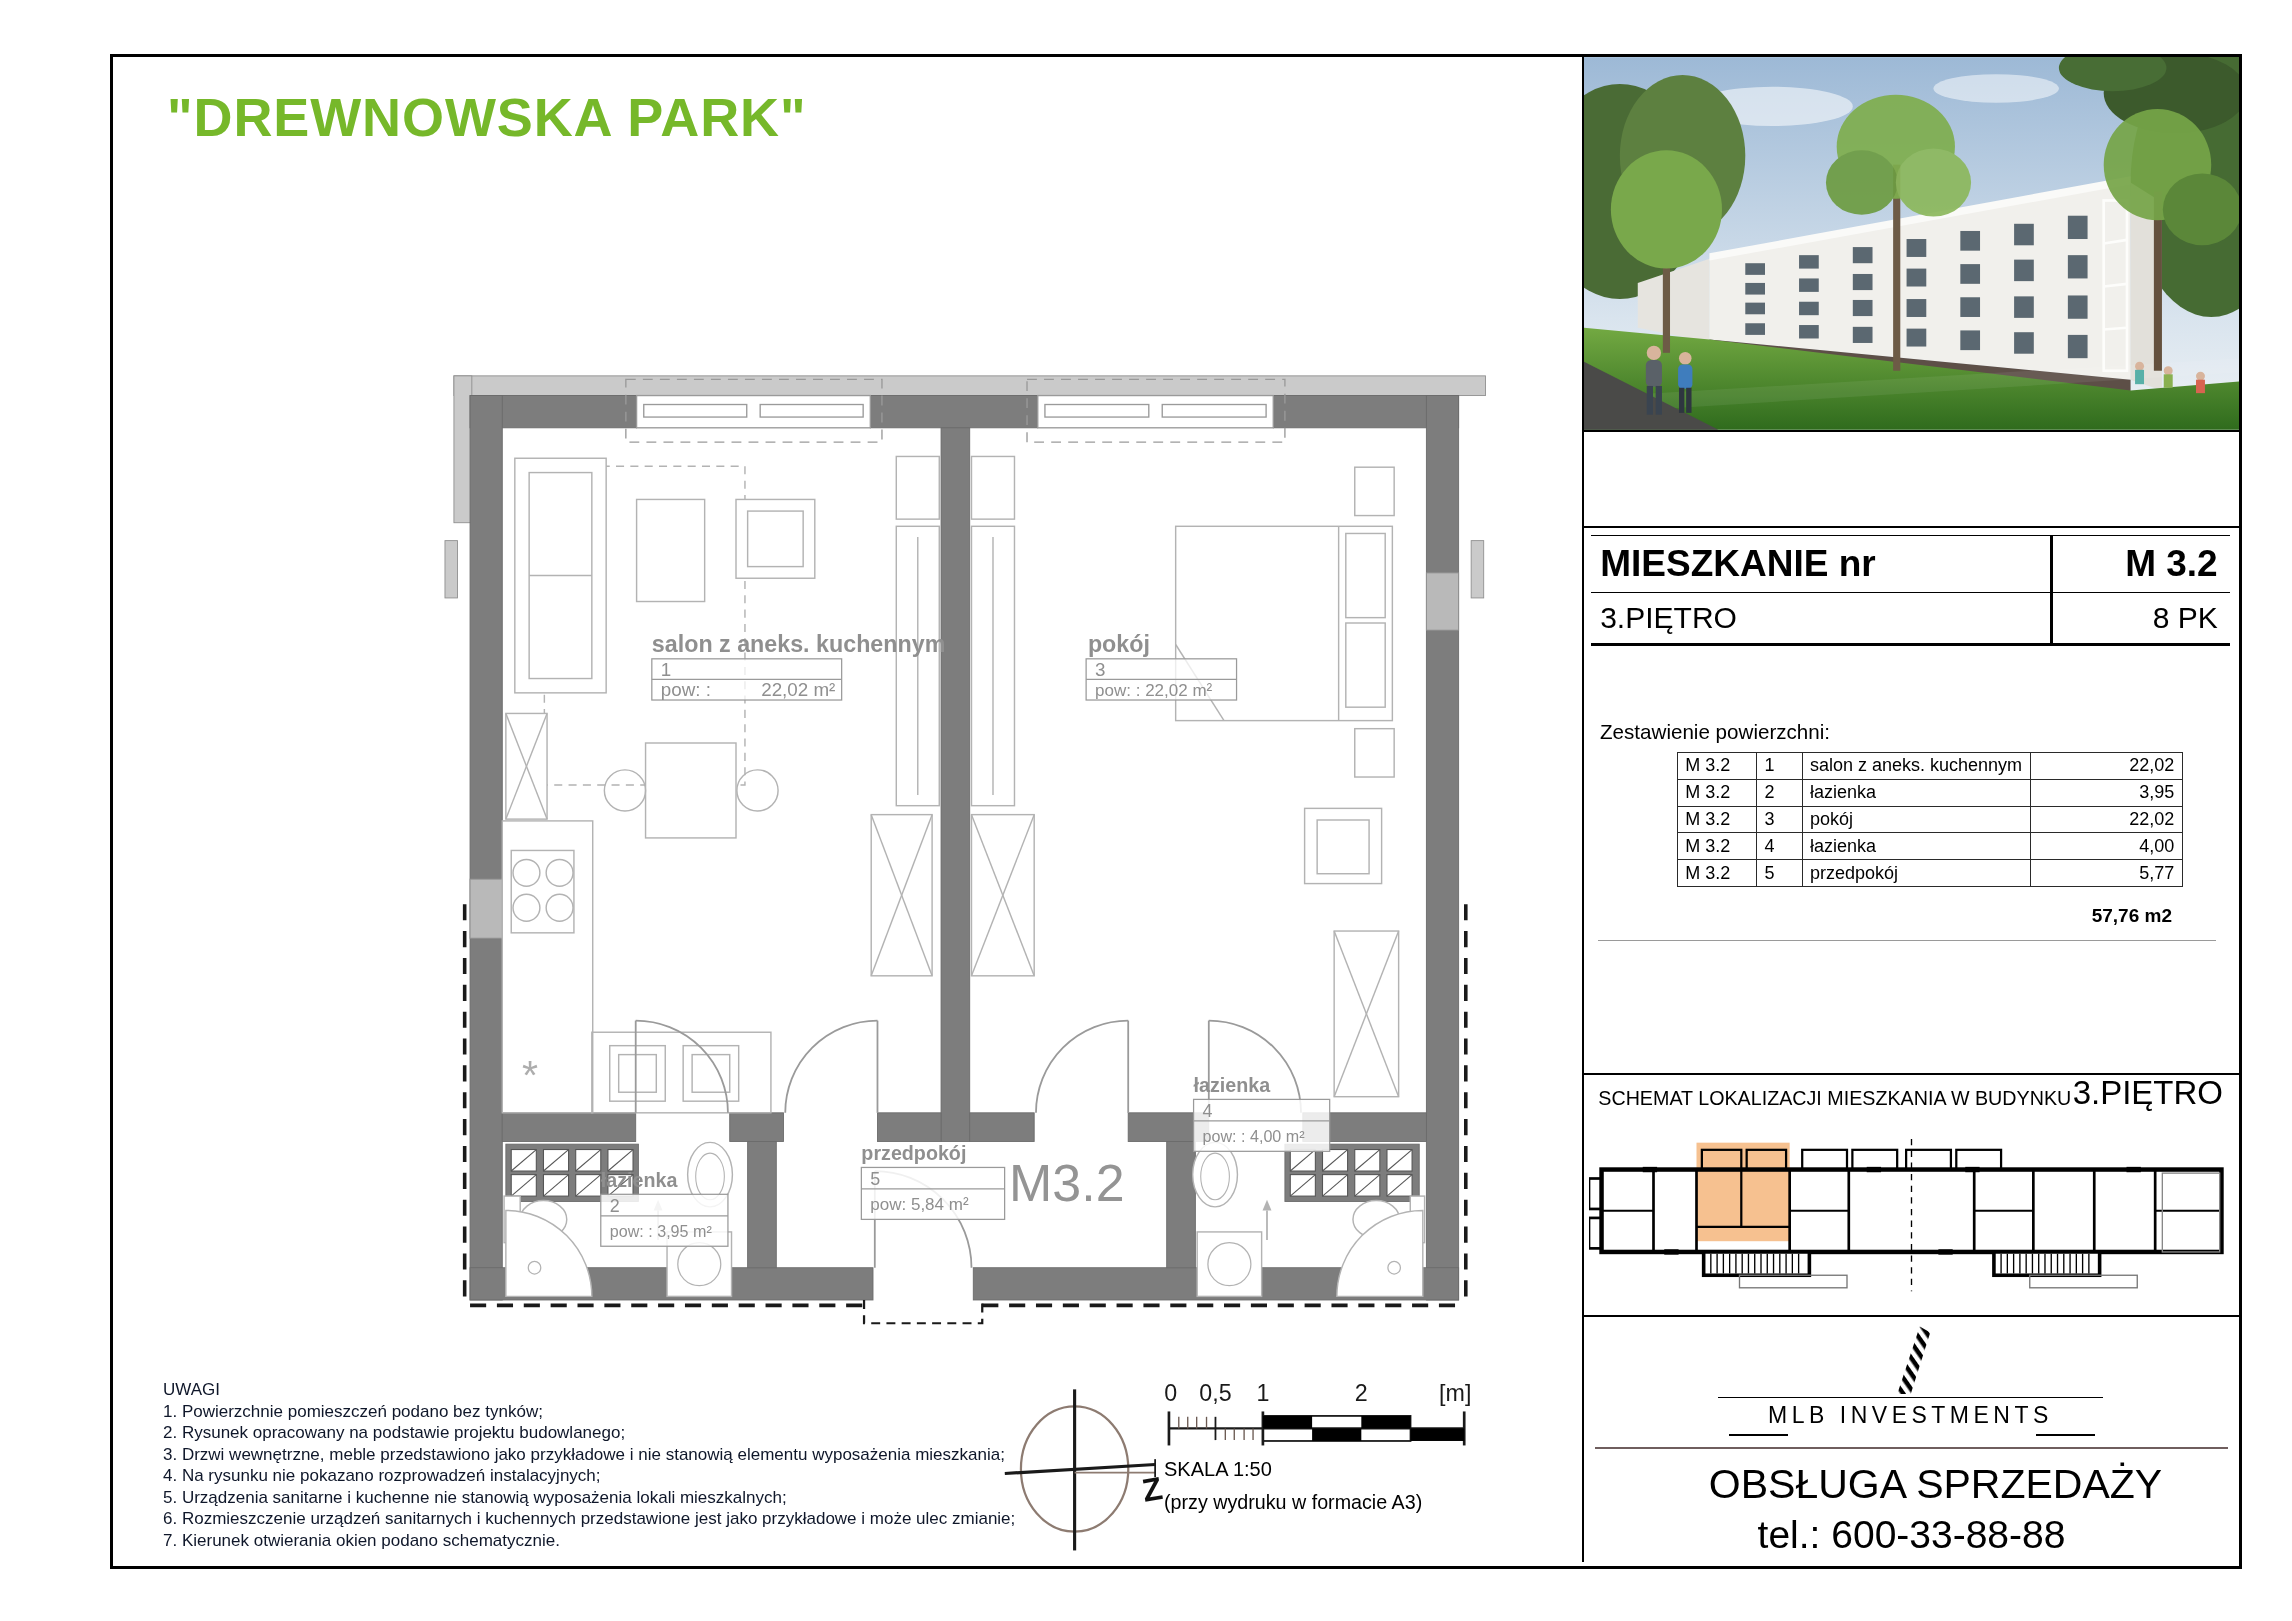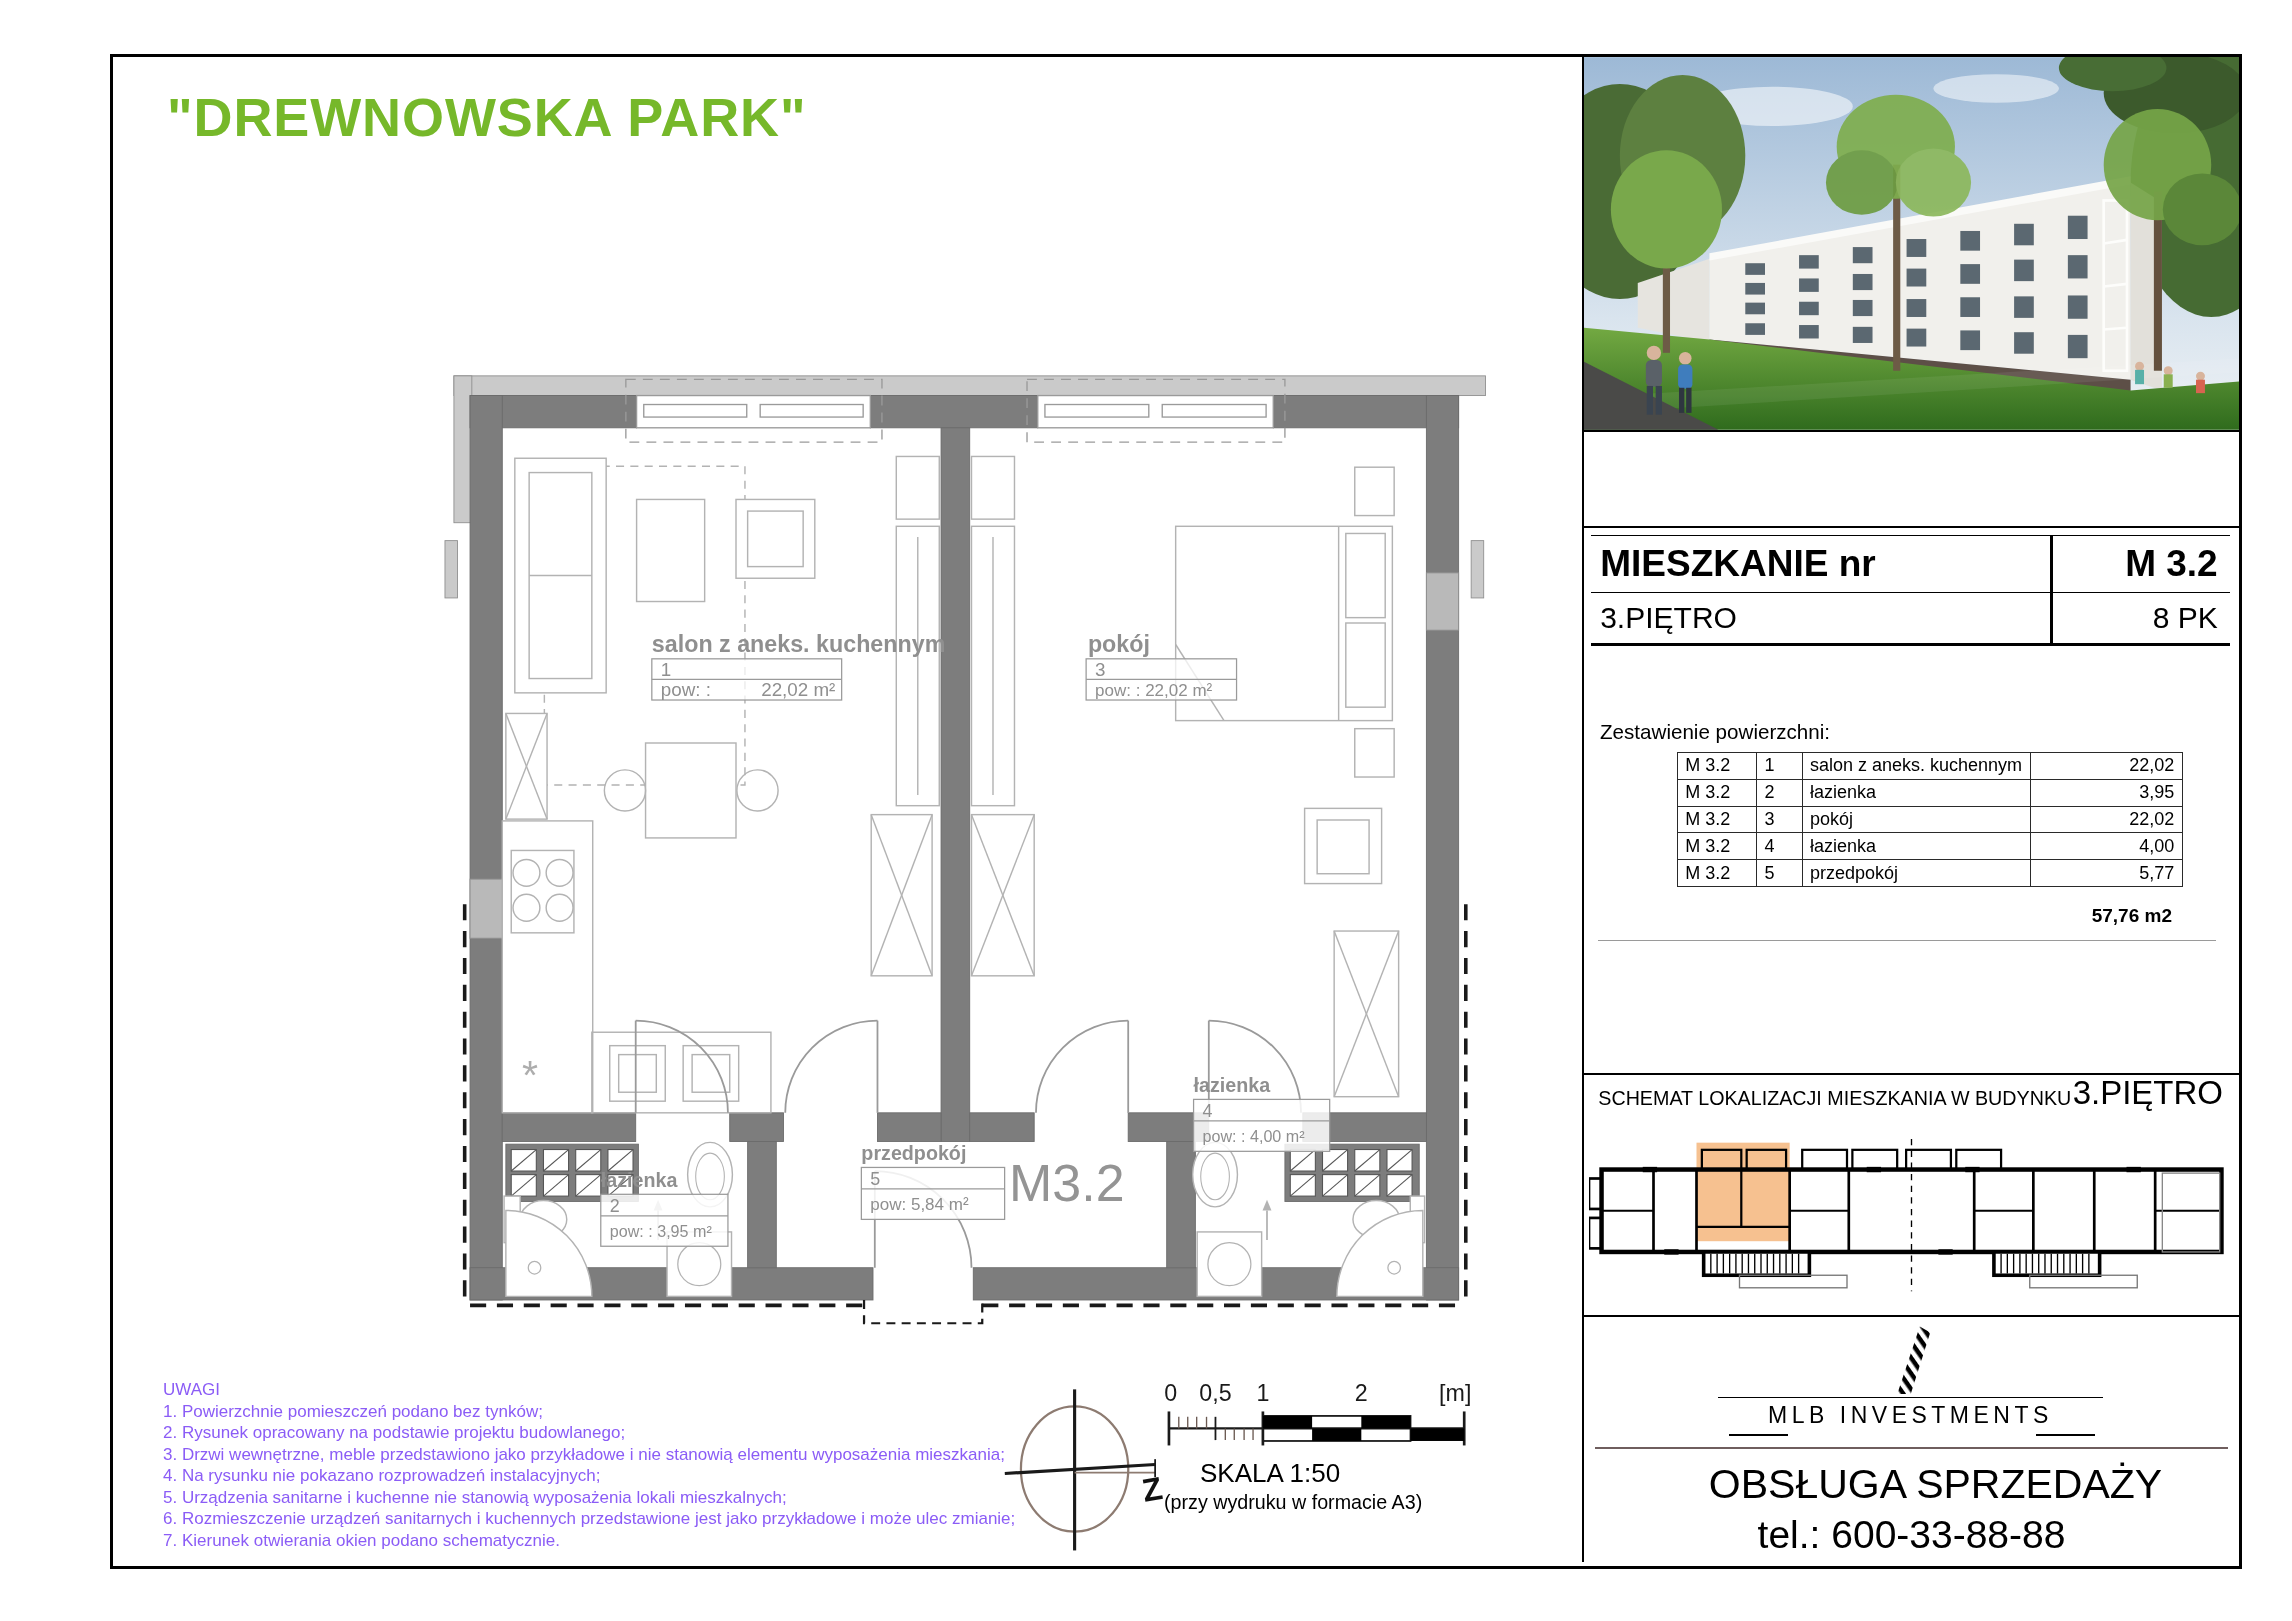--- a/index.html
+++ b/index.html
@@ -38,23 +38,23 @@
   .schemat-title{left:14.3px;top:1030px;font-size:19.7px;}
   .schemat-floor{right:16px;top:1017px;font-size:33px;}
   .brand-line{left:134px;top:1340px;width:385px;border-top:1.8px solid #000;height:0;}
   .brand-text{left:134px;top:1345px;width:385px;text-align:center;font-size:23px;letter-spacing:4.5px;}
   .brand-u1{left:145px;top:1377px;width:59px;border-top:2.7px solid #000;height:0;}
   .brand-u2{left:452px;top:1377px;width:59px;border-top:2.7px solid #000;height:0;}
   .hr-maroon{left:10.7px;top:1390px;width:633px;border-top:2.7px solid #6f5e5e;height:0;}
   .sales{left:0;top:1404px;width:655px;text-align:center;font-size:41px;padding-left:24px;}
   .phone{left:0;top:1456px;width:655px;text-align:center;font-size:39px;}
   
-  .notes{left:163px;top:1379px;font-size:17px;line-height:21.5px;color:#8b5cf6;}
+  .notes{left:163px;top:1379px;font-size:17px;line-height:21.5px;color:#0f172a;}
   
-  .skala{left:1200px;top:1458px;font-size:26px;}
+  .skala{left:1164px;top:1458px;font-size:20px;}
   .skala-note{left:1164px;top:1491px;font-size:19.7px;}
   svg{font-family:"Liberation Sans", sans-serif;}
   svg text{user-select:none;}
 </style>
 </head>
 <body>
 
 <div id="canvas">
 
   <div class="abs page-frame"></div>

